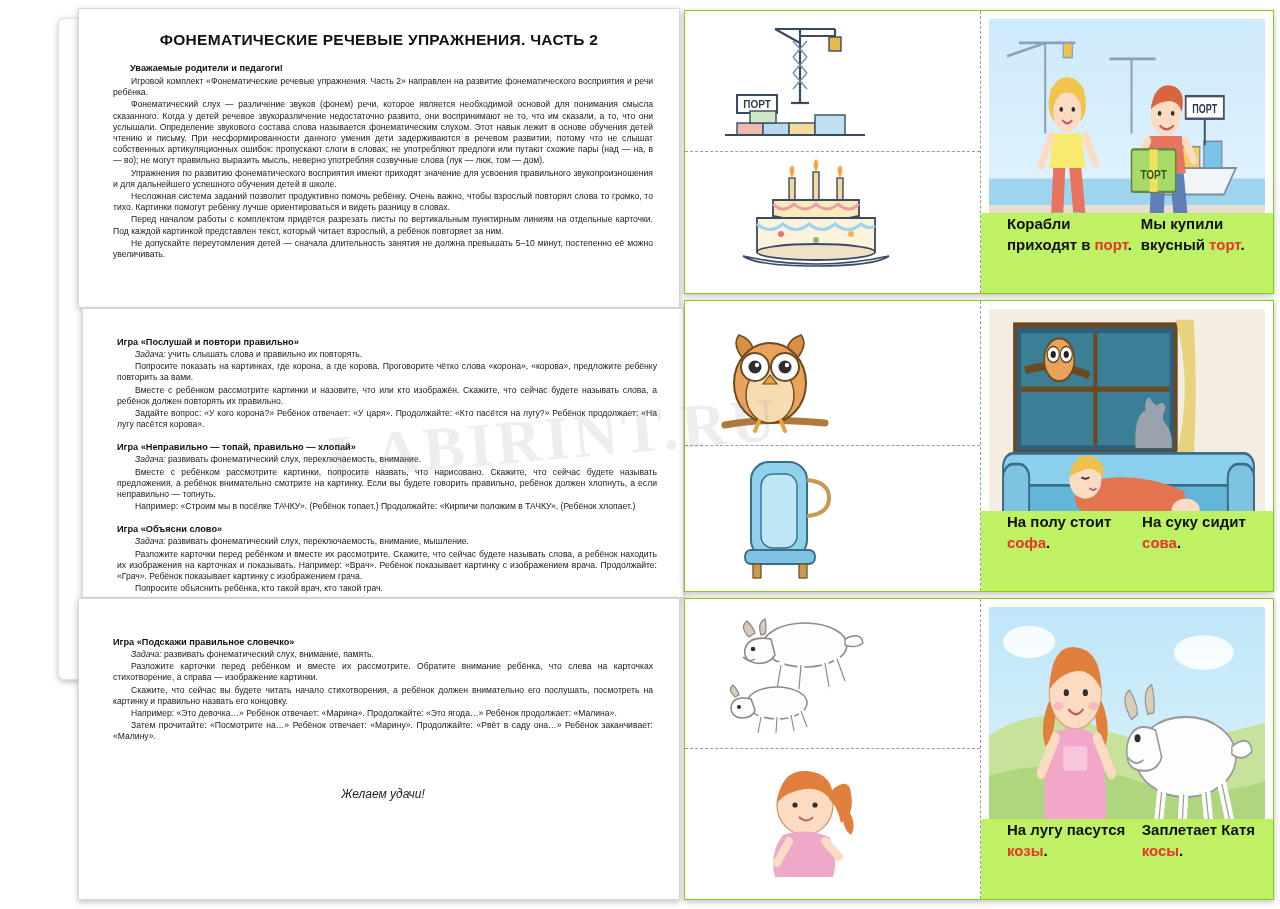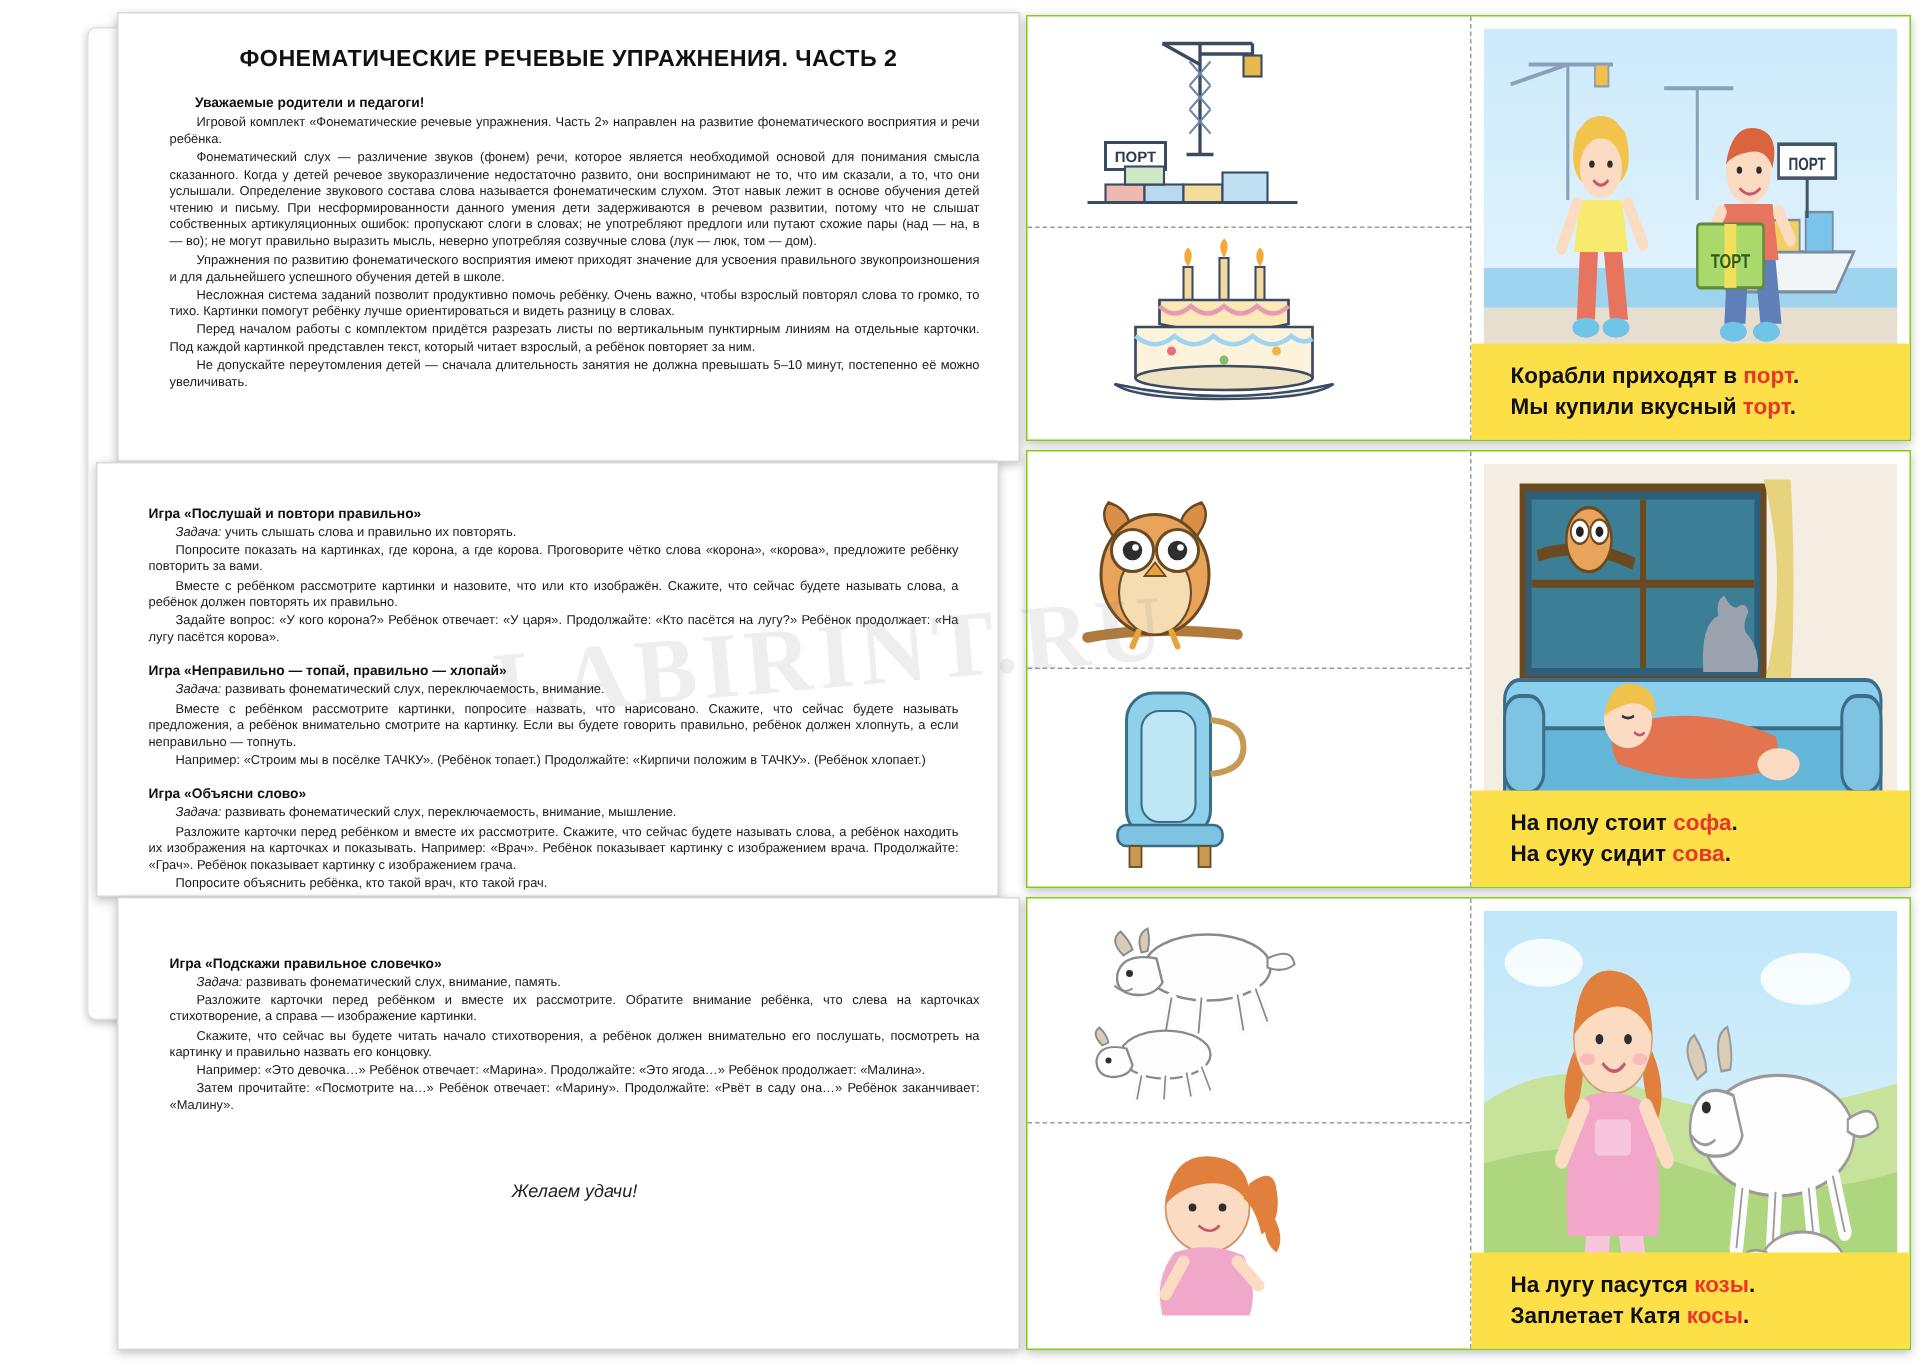--- a/index.html
+++ b/index.html
@@ -8,21 +8,21 @@
     background:#ffffff;
     font-family:"Liberation Sans", sans-serif;
     position:relative;
     overflow:hidden;
   }
   .page{position:absolute;background:#fff;}
   .shadow{box-shadow:0 2px 6px rgba(0,0,0,.25);}
 
   
   #sheet-top{left:78px;top:8px;width:600px;height:298px;border:1px solid #d9d9d9;}
-  #sheet-mid{left:64px;top:308px;width:600px;height:288px;border:1px solid #d9d9d9;}
+  #sheet-mid{left:82px;top:308px;width:600px;height:288px;border:1px solid #d9d9d9;}
   #sheet-bot{left:78px;top:598px;width:600px;height:300px;border:1px solid #d9d9d9;}
 
   
   #flap{left:58px;top:18px;width:26px;height:660px;background:#fdfdfd;border:1px solid #e2e2e2;border-right:none;border-radius:6px 0 0 6px;}
 
   .doc-title{
     text-align:center;font-weight:bold;font-size:15.5px;color:#111;
     letter-spacing:.3px;margin:22px 0 14px 0;
   }
   .body-wrap{padding:0 26px 0 34px;}
@@ -44,22 +44,22 @@
   #cards-3{left:684px;top:598px;width:588px;height:300px;}
 
   .card-row{display:flex;height:100%;}
   .col-left{width:295px;position:relative;border-right:1px dashed #9b9b9b;}
   .col-right{flex:1;position:relative;}
   .half{position:relative;height:50%;box-sizing:border-box;}
   .half.topline{border-bottom:1px dashed #9b9b9b;}
   .art{position:absolute;inset:0;overflow:hidden;}
   .photo{position:absolute;left:8px;right:8px;top:8px;bottom:8px;overflow:hidden;border-radius:2px;}
   .caption{
-    position:absolute;left:0;right:0;bottom:0;height:64px;
-    background:#fde047;display:flex;flex-direction:column;justify-content:center;
+    position:absolute;left:0;right:0;bottom:0;height:80px;
+    background:#bef264;display:flex;justify-content:center;
     padding-left:26px;box-sizing:border-box;
   }
   .cap-line{font-weight:bold;font-size:15px;color:#111;line-height:21px;}
   .hl{color:#e8362a;}
 
   
   #watermark{
     position:absolute;left:330px;top:395px;width:640px;height:110px;
     font-family:"Liberation Serif", serif;
     font-size:62px;font-weight:bold;color:rgba(120,120,120,.13);

